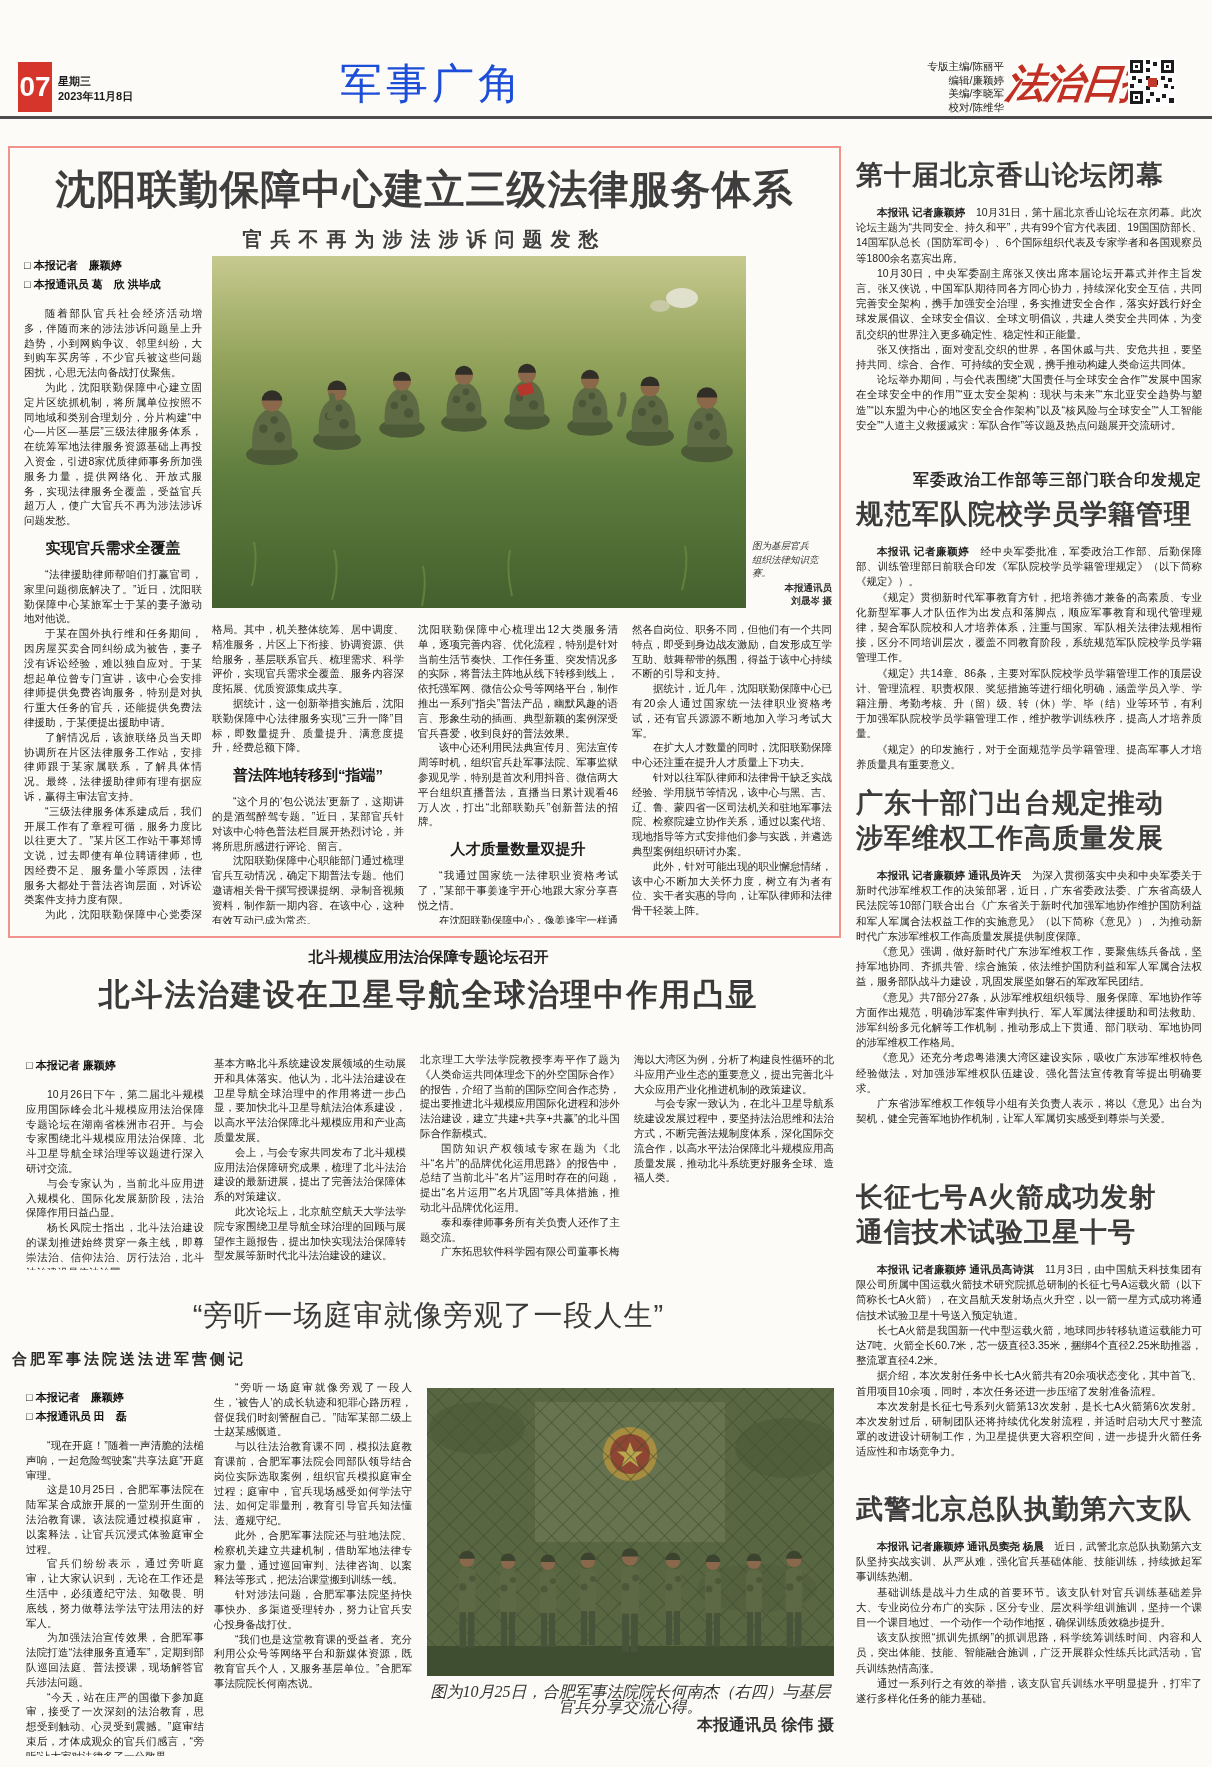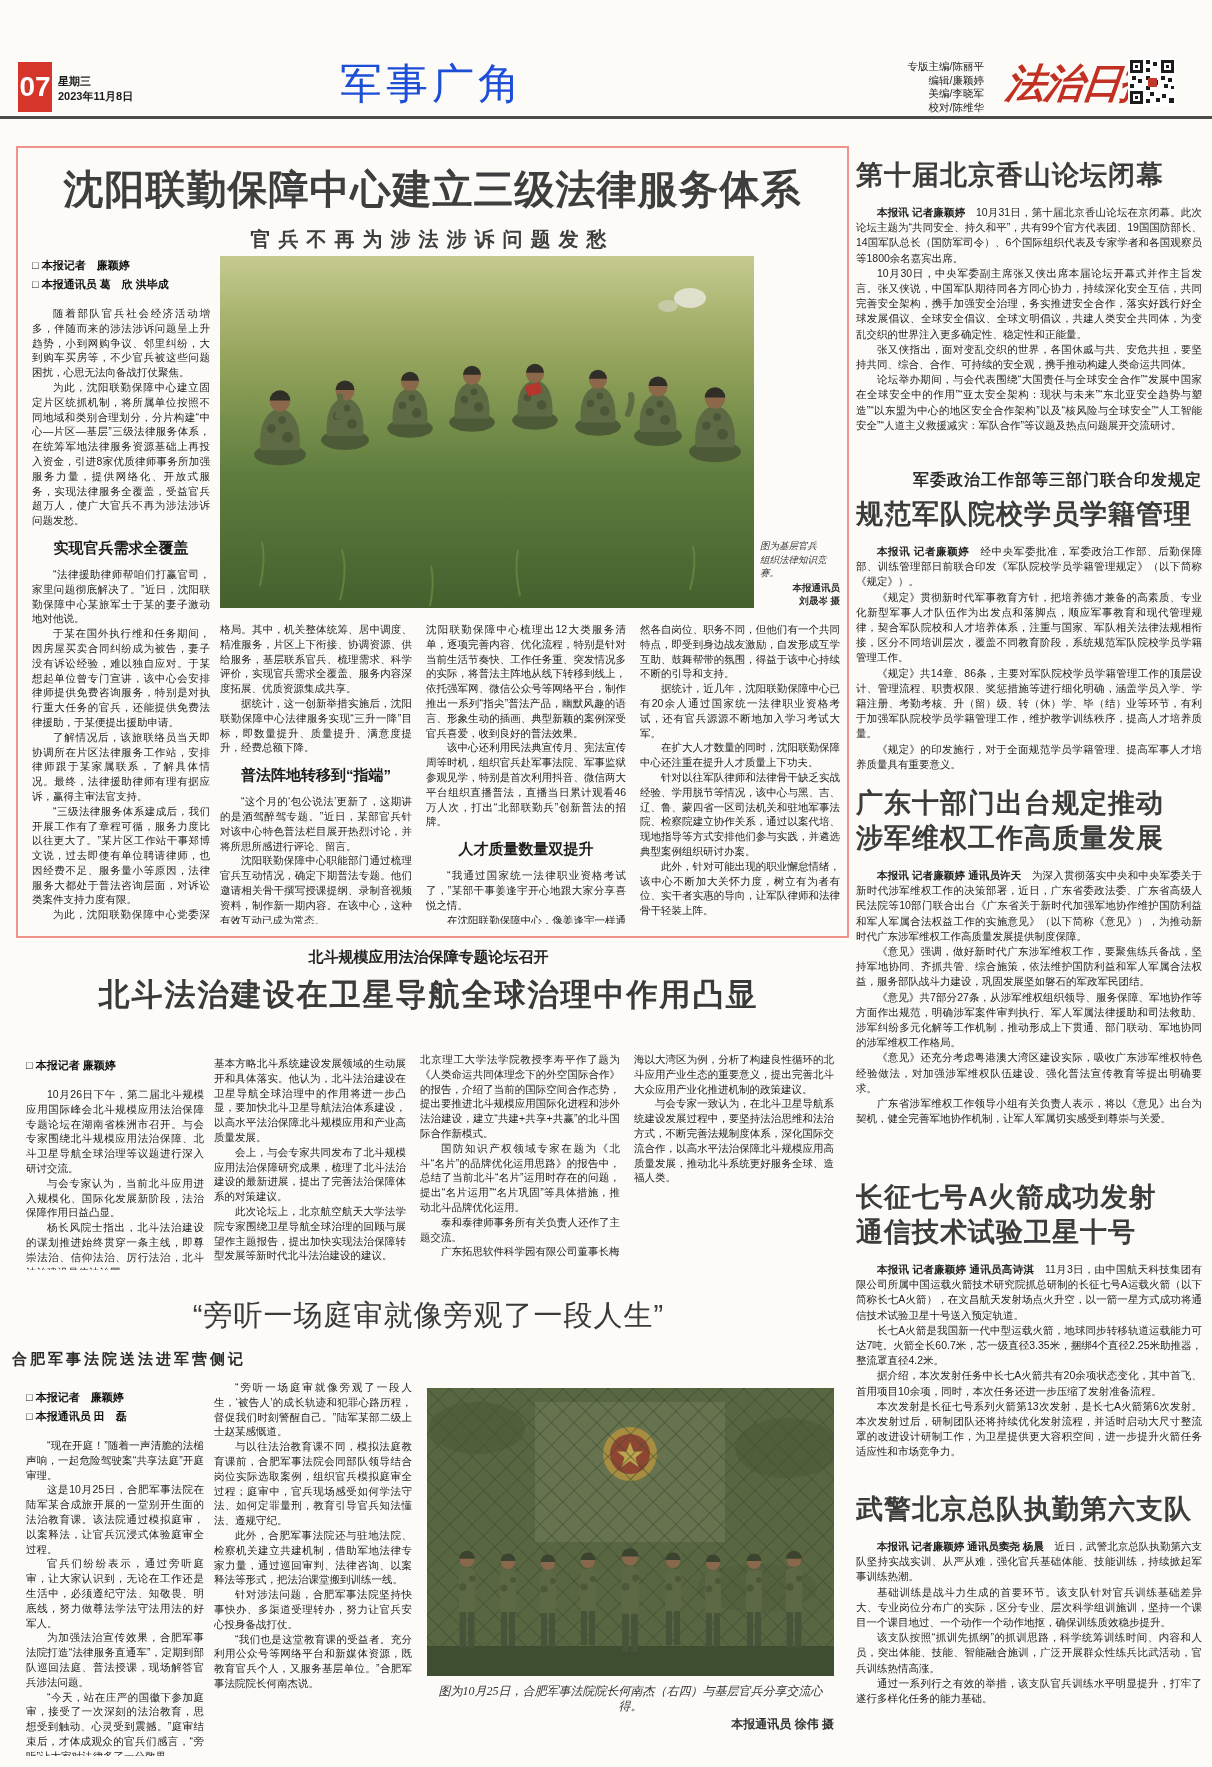--- a/index.html
+++ b/index.html
@@ -4,33 +4,33 @@
 <style>
   html,body{margin:0;padding:0;}
   body{background:#e8e8e8;}
   .page{position:relative;width:1212px;height:1767px;margin:0 auto;background:#fcfbf7;overflow:hidden;
         font-family:"Liberation Sans","DejaVu Sans",sans-serif;color:#222;}
   
   .pgnum{position:absolute;left:18px;top:62px;width:34px;height:50px;background:#d6352b;color:#fff;
          font-size:28px;font-weight:bold;display:flex;align-items:center;justify-content:center;}
   .dateblk{position:absolute;left:58px;top:74px;font-size:11px;line-height:15px;color:#1a1a1a;font-weight:bold;}
   .sectitle{position:absolute;left:340px;top:56px;font-size:42px;font-weight:normal;color:#1d4ed8;letter-spacing:4px;}
-  .credits{position:absolute;left:860px;top:60px;width:124px;text-align:right;font-size:10.5px;line-height:13.5px;color:#222;}
+  .credits{position:absolute;left:880px;top:60px;width:124px;text-align:right;font-size:10.5px;line-height:13.5px;color:#222;}
   .masthead{position:absolute;left:1006px;top:56px;font-size:40px;color:#c22f23;font-weight:bold;
             font-family:"DejaVu Serif","Liberation Serif",serif;font-style:italic;transform:skewX(-6deg);letter-spacing:-2px;}
   .qr{position:absolute;left:1128px;top:58px;}
   .hrule{position:absolute;left:0;top:116px;width:1212px;height:3px;background:#4c4c4c;}
   
   .p{margin:0;text-indent:2em;text-align:justify;font-size:10.5px;line-height:14.8px;color:#232323;}
   .p.ni{text-indent:0;}
   .ch{font-weight:bold;text-align:center;font-size:15px;margin:11px 0 9px;color:#1d1d1d;}
   .col{position:absolute;overflow:hidden;}
   .byline{font-size:11px;font-weight:bold;line-height:19px;color:#111;margin-bottom:12px;}
   
-  .mainbox{position:absolute;left:16px;top:146px;width:833px;height:792px;border:2px solid #ef938c;background:#fcfbf7;box-sizing:border-box;}
+  .mainbox{position:absolute;left:8px;top:146px;width:833px;height:792px;border:2px solid #ef938c;background:#fcfbf7;box-sizing:border-box;}
   .mainhead{margin-top:14px;text-align:center;font-size:40px;font-weight:bold;color:#3e3e3e;letter-spacing:1px;}
   .mainsub{margin-top:9px;text-align:center;font-size:20px;color:#3e3e3e;letter-spacing:8px;font-weight:bold;}
   .photo1{position:absolute;left:202px;top:108px;width:534px;height:352px;}
   .cap1{position:absolute;left:742px;top:392px;width:80px;font-size:9.5px;line-height:13.5px;color:#333;
         font-family:"Liberation Serif","DejaVu Serif",serif;font-style:italic;}
   .cap1 .b{font-style:normal;font-weight:bold;font-family:"Liberation Sans",sans-serif;text-align:right;}
   
   .art{position:absolute;left:856px;width:346px;overflow:hidden;}
   .art h2{margin:0;text-align:left;font-size:27px;line-height:35px;font-weight:bold;color:#3c3c3c;letter-spacing:1px;}
   .kicker{text-align:right;font-size:16px;font-weight:bold;color:#2e2e2e;margin-bottom:6px;letter-spacing:1px;}
@@ -38,21 +38,21 @@
   .art .p{line-height:15.2px;}
   
   .bdsec{position:absolute;left:12px;top:948px;width:833px;height:330px;}
   .bdkick{text-align:center;font-size:15px;font-weight:bold;color:#222;}
   .bdhead{text-align:center;font-size:31px;font-weight:bold;color:#3a3a3a;letter-spacing:2px;margin-top:7px;}
   
   .ptsec{position:absolute;left:12px;top:1288px;width:833px;height:479px;}
   .pthead{text-align:center;font-size:29px;font-weight:normal;color:#3a3a3a;margin-top:8px;letter-spacing:1px;}
   .ptsub{font-size:15px;font-weight:bold;color:#2d2d2d;margin-top:14px;letter-spacing:3px;}
   .photo2{position:absolute;left:415px;top:100px;width:407px;height:288px;}
-  .cap2{position:absolute;left:415px;top:396px;width:407px;font-size:12px;line-height:15px;color:#333;
+  .cap2{position:absolute;left:415px;top:396px;width:407px;font-size:16px;line-height:15px;color:#333;
         font-family:"Liberation Serif","DejaVu Serif",serif;font-style:italic;text-align:center;}
   .cap2 .b{font-style:normal;font-weight:bold;font-family:"Liberation Sans",sans-serif;text-align:right;margin-top:3px;}
 </style>
 </head>
 <body>
 
 <div class="page">
 
   <div class="pgnum">07</div>
   <div class="dateblk">

